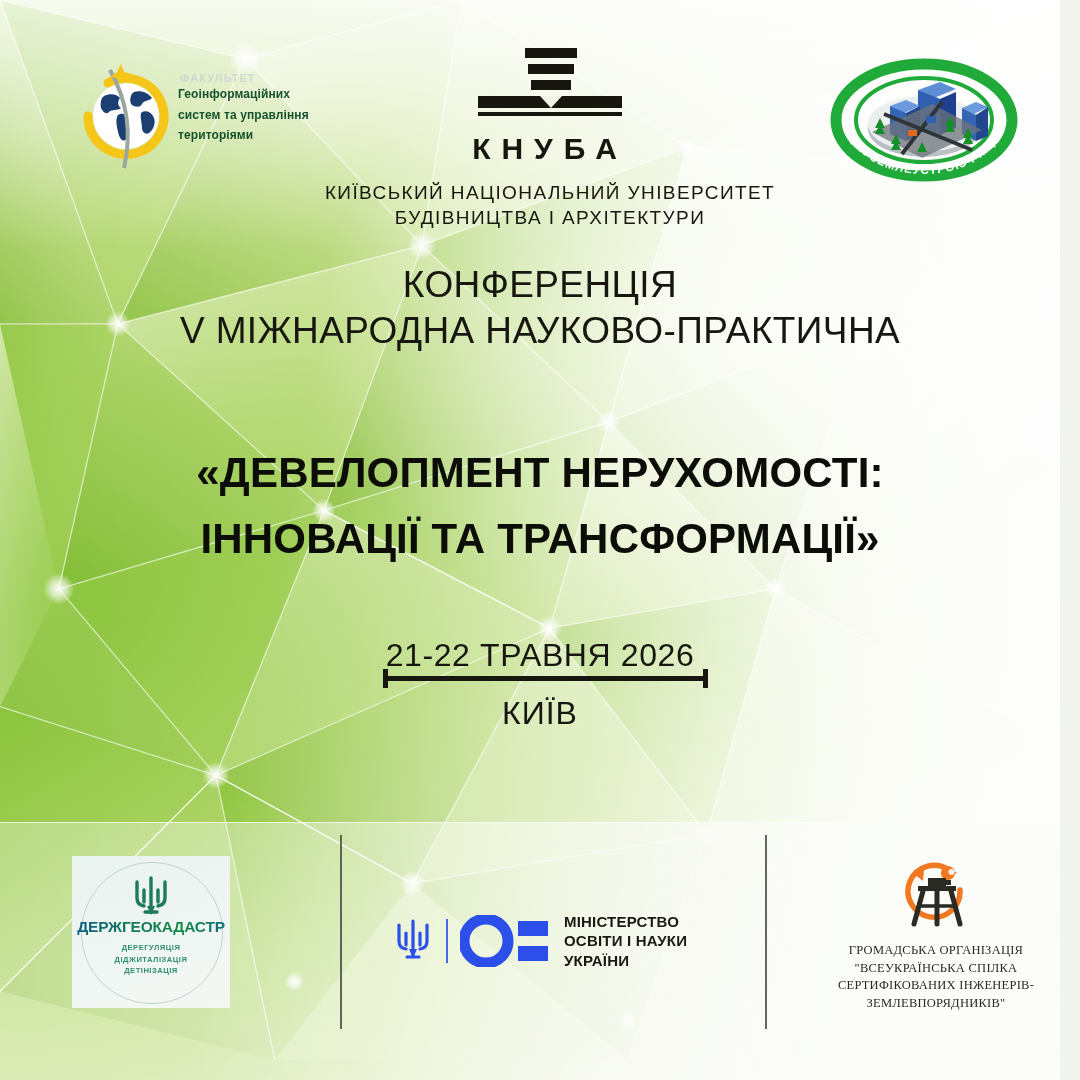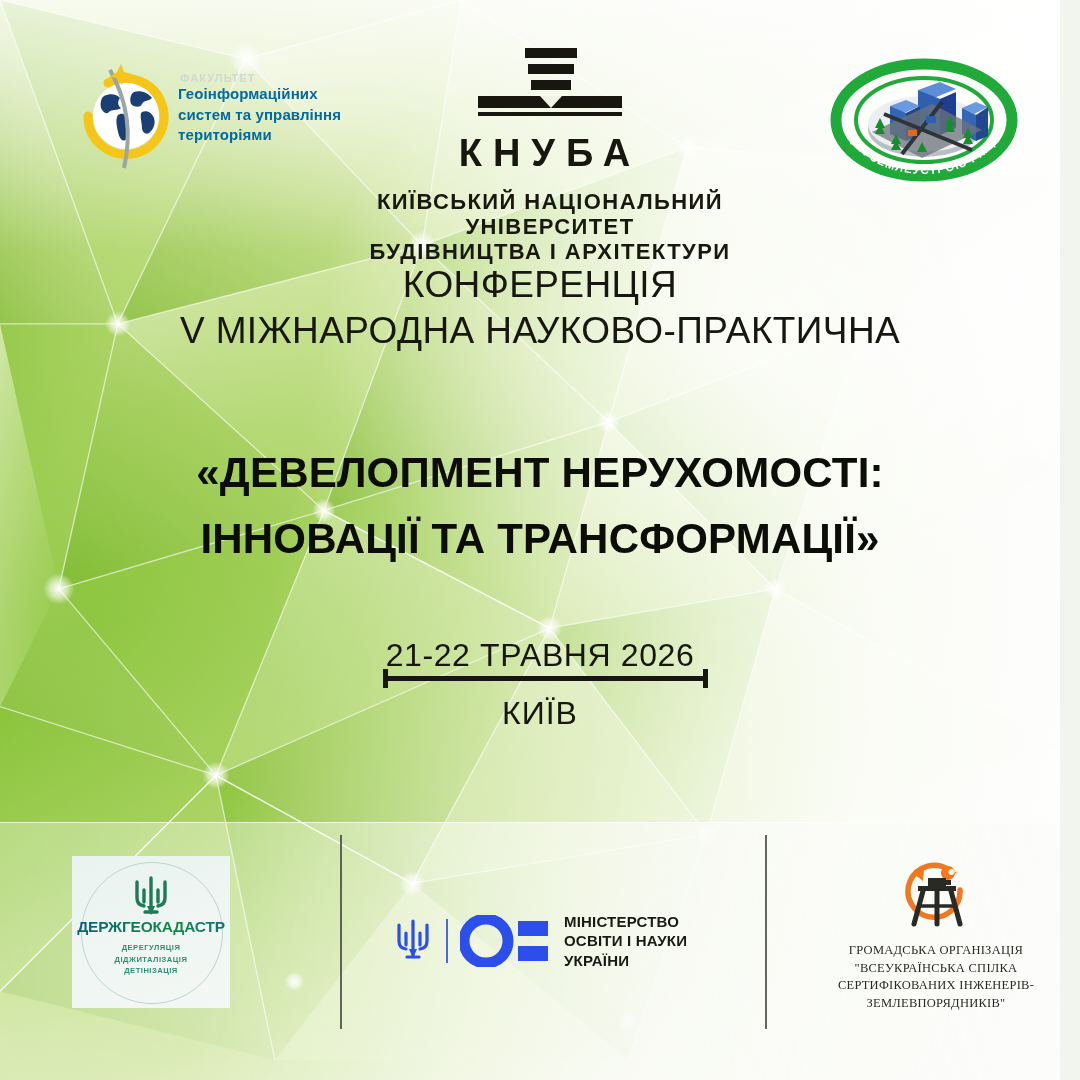--- a/index.html
+++ b/index.html
@@ -30,25 +30,25 @@
     border-top:1px solid rgba(255,255,255,.65);}
   .band-divider{position:absolute;top:835px;width:2px;height:194px;background:#4b4b46;opacity:.85;}
   .band-divider.left{left:340px;}
   .band-divider.right{left:765px;}
 
   
   .logo-faculty{position:absolute;left:70px;top:46px;width:280px;height:130px;}
   .globe-wrap{position:absolute;left:0;top:18px;width:110px;height:110px;}
   .fac-text{position:absolute;left:108px;top:26px;width:175px;}
   .fac-kicker{font-size:11px;letter-spacing:1.1px;color:#cfd8d2;font-weight:700;margin-left:2px;}
-  .fac-lines{font-size:15px;line-height:20.5px;font-weight:700;color:#0369a1;letter-spacing:.1px;}
+  .fac-lines{font-size:12px;line-height:20.5px;font-weight:700;color:#14532d;letter-spacing:.1px;}
 
   .logo-knuba{position:absolute;left:300px;top:46px;width:500px;text-align:center;}
-  .knuba-word{font-size:38px;font-weight:700;letter-spacing:11px;color:#17170f;margin-top:4px;}
-  .knuba-sub{margin-top:14px;font-size:22px;line-height:25px;font-weight:700;letter-spacing:1.4px;color:#18180f;}
+  .knuba-word{font-size:30px;font-weight:700;letter-spacing:11px;color:#17170f;margin-top:4px;}
+  .knuba-sub{margin-top:14px;font-size:19px;line-height:25px;font-weight:400;letter-spacing:1.4px;color:#18180f;}
 
   .logo-kafedra{position:absolute;left:822px;top:58px;width:204px;height:124px;}
 
   
   .conf-line{position:absolute;left:90px;top:262px;width:900px;text-align:center;
     font-size:37px;line-height:46px;font-weight:400;color:#17170f;letter-spacing:.4px;}
   .main-title{position:absolute;left:60px;top:440px;width:960px;text-align:center;
     font-size:42px;line-height:66px;font-weight:800;color:#0d0d08;letter-spacing:.2px;}
   .date-line{position:absolute;left:90px;top:636px;width:900px;text-align:center;
     font-size:32px;line-height:38px;color:#17170f;letter-spacing:.6px;}

